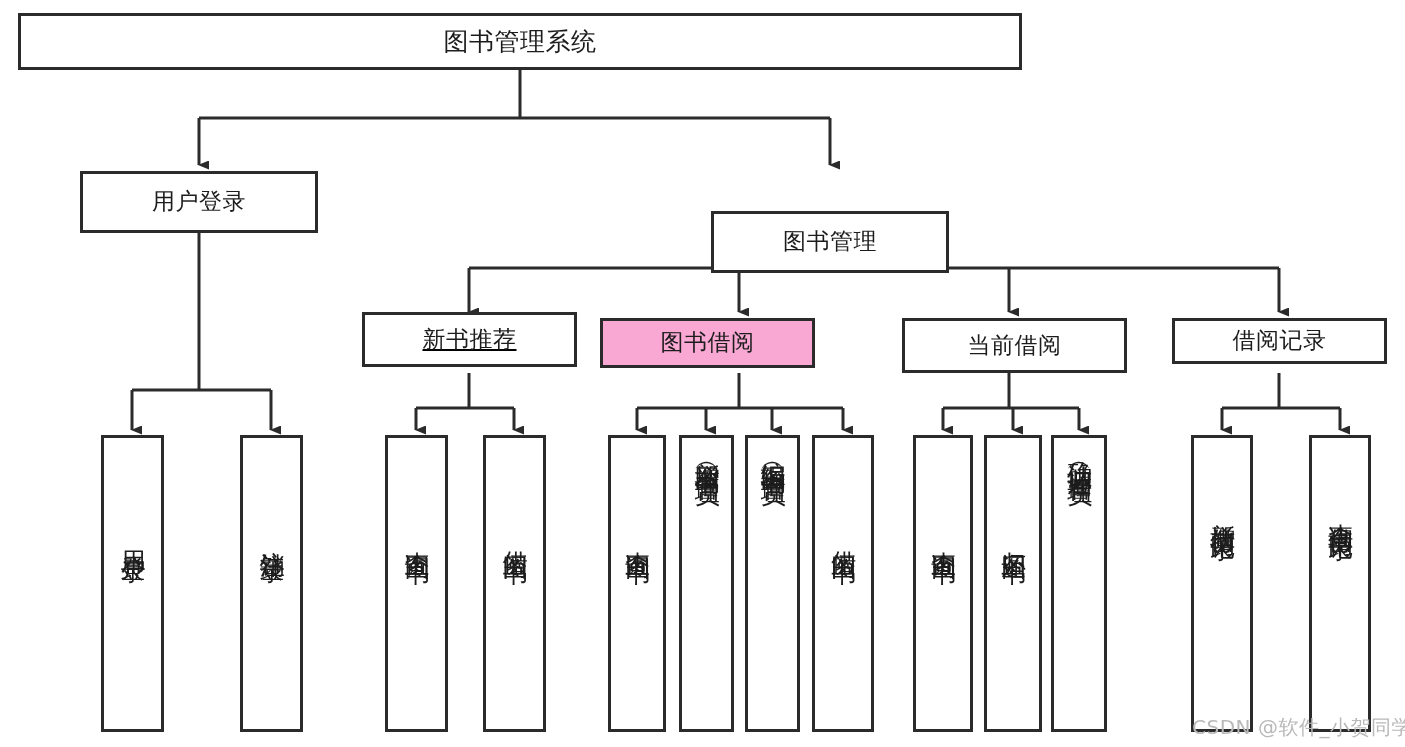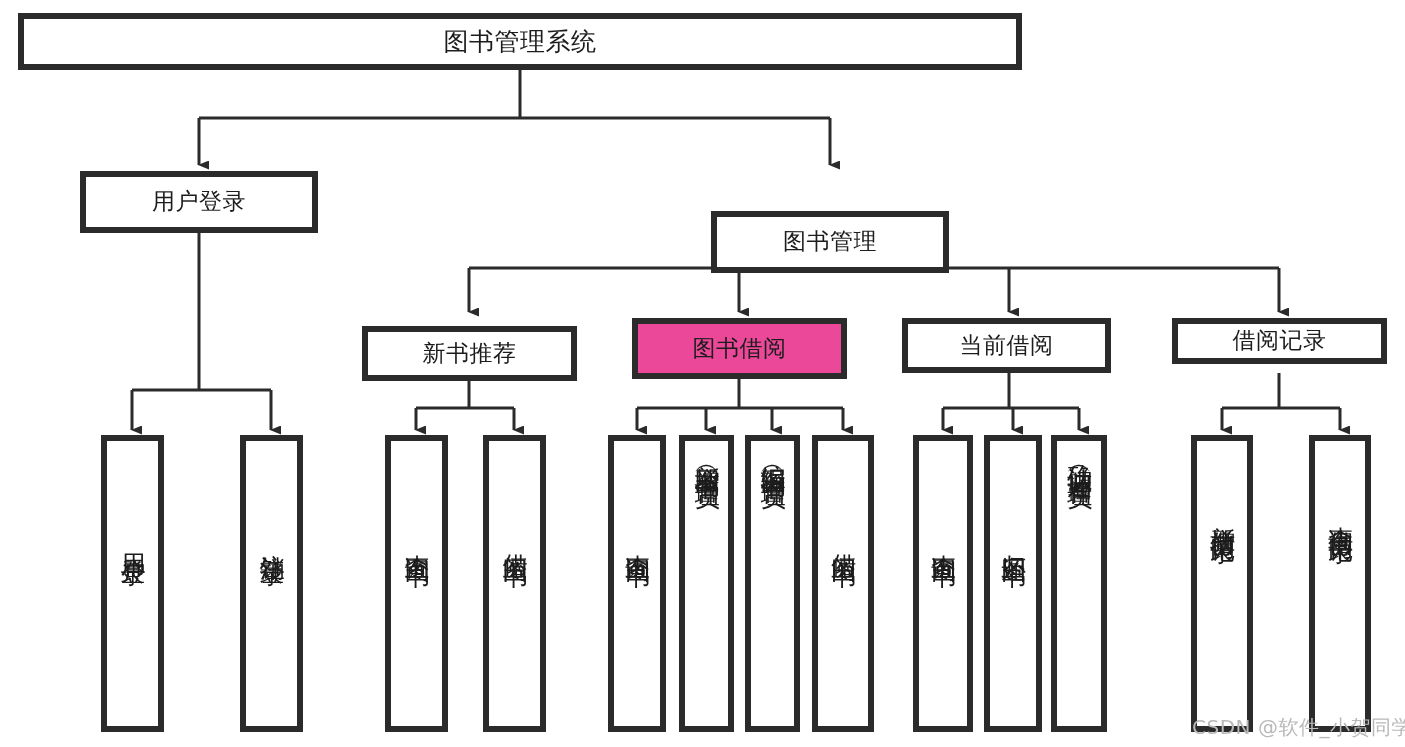--- a/index.html
+++ b/index.html
@@ -22,21 +22,21 @@
     position: absolute;
     left: 0;
     top: 0;
     width: 1405px;
     height: 747px;
   }
   .node-box {
     position: absolute;
     box-sizing: border-box;
     background: #ffffff;
-    border: 6px solid #0f766e;
+    border: 3px solid #0f766e;
     display: flex;
     align-items: center;
     justify-content: center;
     overflow: hidden;
   }
   .node-label {
     color: #1c1c1c;
     text-align: center;
     line-height: 1.18;
     white-space: pre;
@@ -137,27 +137,27 @@
   <div id="node-layer">
       <div class="node-box node-root" style="left: 18px; top: 13px; width: 1004px; height: 57px; border-color: rgb(43, 43, 43); background: rgb(255, 255, 255);">
         <span class="node-label" style="color: rgb(28, 28, 28);">图书管理系统</span>
       </div>
       <div class="node-box node-mid" style="left: 80px; top: 171px; width: 238px; height: 62px; border-color: rgb(43, 43, 43); background: rgb(255, 255, 255);">
         <span class="node-label" style="color: rgb(28, 28, 28);">用户登录</span>
       </div>
       <div class="node-box node-mid" style="left: 711px; top: 171px; width: 238px; height: 62px; border-color: rgb(43, 43, 43); background: rgb(255, 255, 255); margin-top: 40px;">
         <span class="node-label" style="color: rgb(28, 28, 28);">图书管理</span>
       </div>
-      <div class="node-box node-mid" style="left: 362px; top: 326px; width: 215px; height: 55px; border-color: rgb(43, 43, 43); background: rgb(255, 255, 255);">
+      <div class="node-box node-mid" style="left: 362px; top: 312px; width: 215px; height: 55px; border-color: rgb(43, 43, 43); background: rgb(255, 255, 255); text-decoration: underline;">
         <span class="node-label" style="color: rgb(28, 28, 28);">新书推荐</span>
       </div>
-      <div class="node-box node-mid" style="left: 632px; top: 318px; width: 215px; height: 61px; border-color: rgb(43, 43, 43); background: #ec4899;">
+      <div class="node-box node-mid" style="left: 600px; top: 318px; width: 215px; height: 50px; border-color: rgb(43, 43, 43); background: #f9a8d4;">
         <span class="node-label" style="color: rgb(28, 28, 28);">图书借阅</span>
       </div>
-      <div class="node-box node-mid" style="left: 902px; top: 318px; width: 209px; height: 55px; border-color: rgb(43, 43, 43); background: rgb(255, 255, 255);">
+      <div class="node-box node-mid" style="left: 902px; top: 318px; width: 225px; height: 55px; border-color: rgb(43, 43, 43); background: rgb(255, 255, 255);">
         <span class="node-label" style="color: rgb(28, 28, 28);">当前借阅</span>
       </div>
       <div class="node-box node-mid" style="left: 1172px; top: 318px; width: 215px; height: 46px; border-color: rgb(43, 43, 43); background: rgb(255, 255, 255);">
         <span class="node-label" style="color: rgb(28, 28, 28);">借阅记录</span>
       </div>
       <div class="node-box node-leaf leaf-centered" style="left: 101px; top: 435px; width: 63px; height: 297px; border-color: rgb(43, 43, 43); background: rgb(255, 255, 255);">
         <span class="node-label" style="color: rgb(28, 28, 28); padding-top: 92.5px;">用户登录</span>
       </div>
       <div class="node-box node-leaf leaf-centered" style="left: 240px; top: 435px; width: 63px; height: 297px; border-color: rgb(43, 43, 43); background: rgb(255, 255, 255);">
         <span class="node-label" style="color: rgb(28, 28, 28); padding-top: 92.5px;">注销登录</span>

